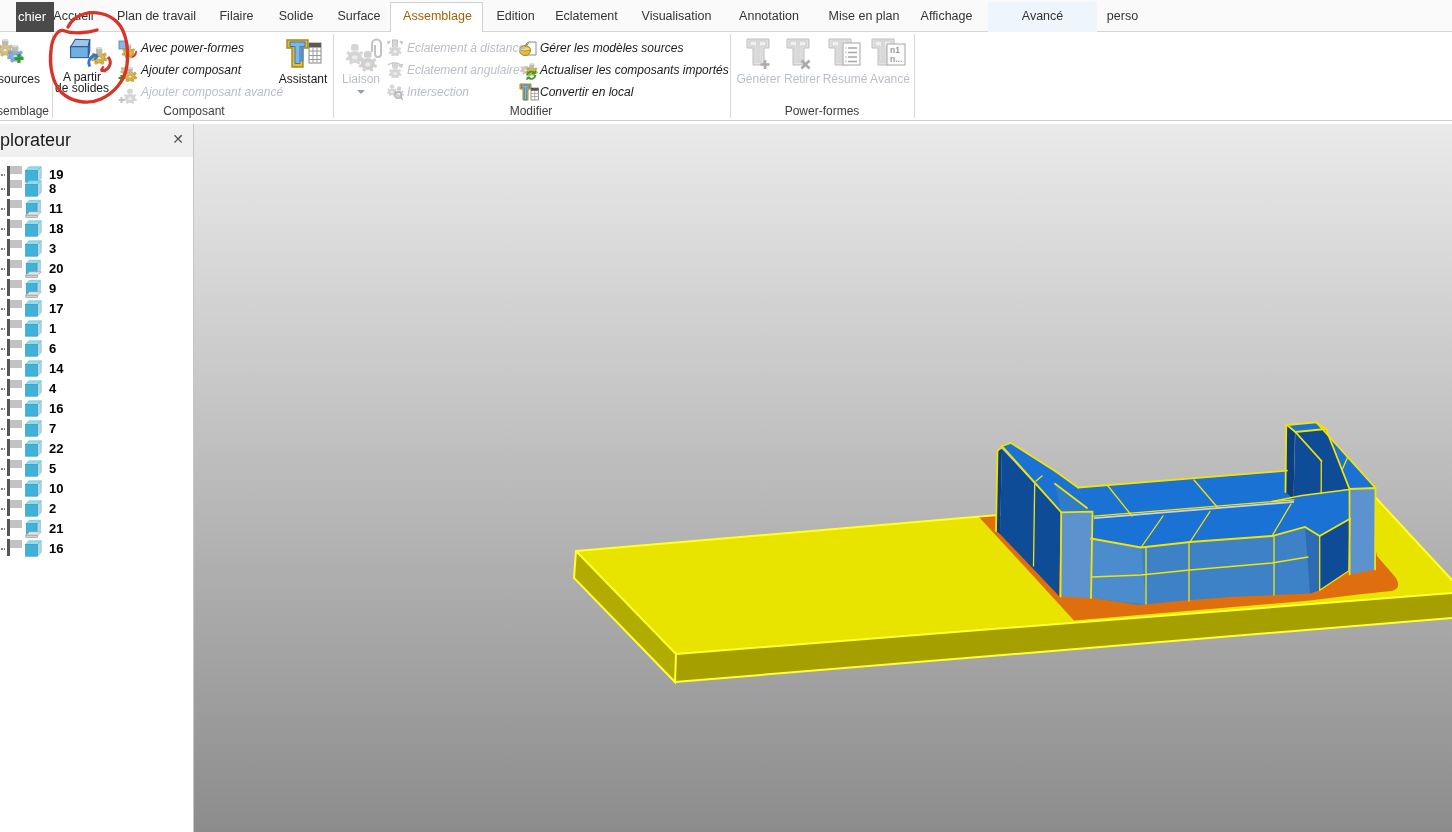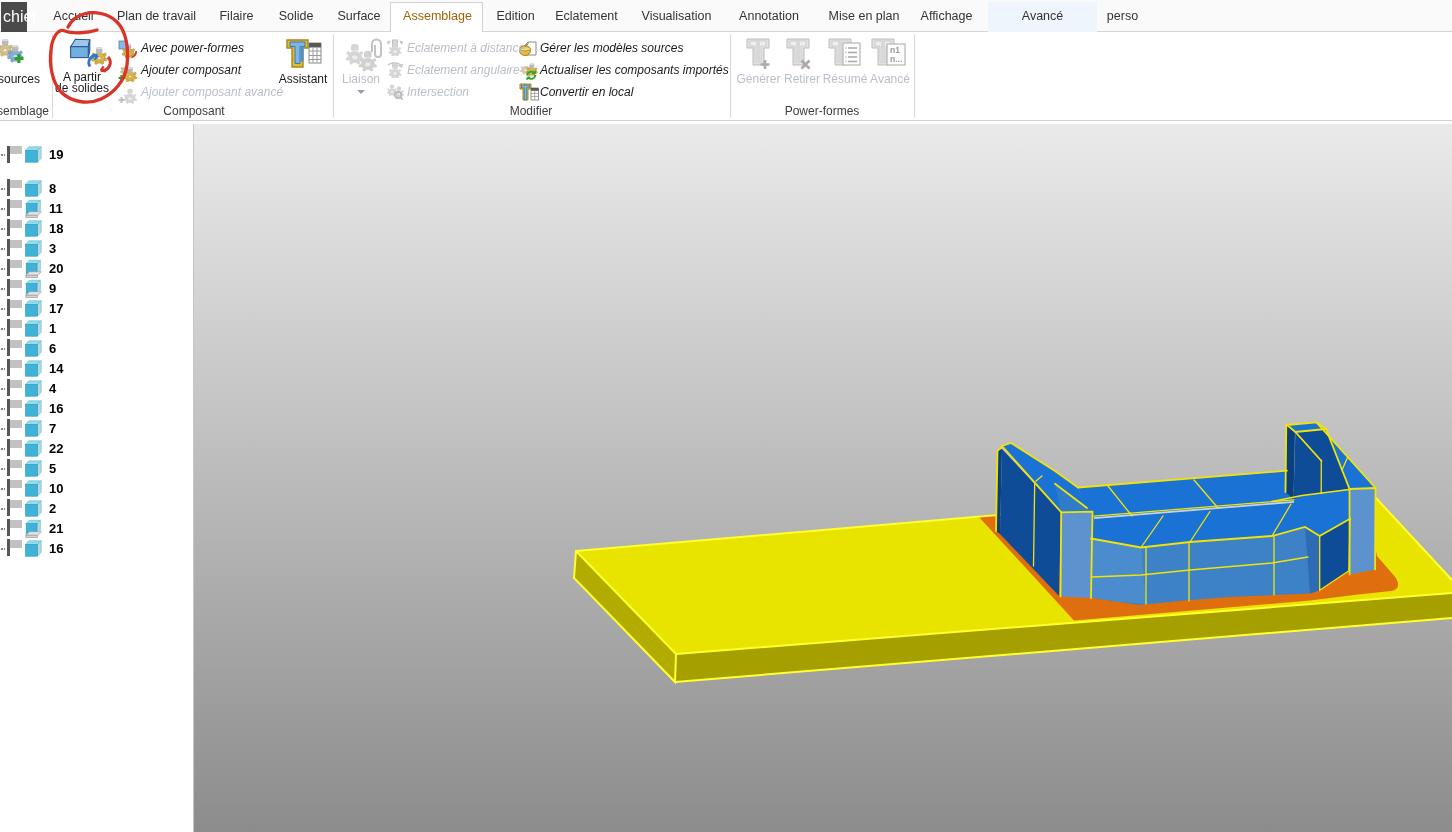--- a/index.html
+++ b/index.html
@@ -1,21 +1,21 @@
 <!DOCTYPE html>
 <html><head>
 <meta charset="utf-8">
 <style>
 * { margin:0; padding:0; box-sizing:border-box; }
 html,body { width:1452px; height:832px; overflow:hidden; }
 body { font-family:"Liberation Sans",sans-serif; background:#fff; position:relative; }
 
 #tabbar { position:absolute; left:0; top:0; width:1452px; height:32px; background:#fafafa; border-bottom:1px solid #d5d5d5; }
 .tab { position:absolute; top:2px; height:30px; line-height:29px; font-size:12.5px; color:#333; transform:translateX(-50%); white-space:nowrap; }
-#ftab { position:absolute; left:1px; top:2px; width:26px; height:30px; background:#4a4a4a; color:#fff; font-size:16px; line-height:29px; padding-left:2px; }
+#ftab { position:absolute; left:16px; top:2px; width:38px; height:30px; background:#4a4a4a; color:#fff; font-size:13px; line-height:29px; padding-left:2px; }
 #activetab { position:absolute; left:390px; top:2px; width:93px; height:31px; background:#fff; border:1px solid #d2d2d2; border-bottom:none; }
 #gerertab { position:absolute; left:988px; top:2px; width:109px; height:30px; background:#eef5fc; }
 
 #ribbon { position:absolute; left:0; top:32px; width:1452px; height:89px; background:#fff; border-bottom:1px solid #d0d0d0; }
 .vsep { position:absolute; top:2px; width:1px; height:84px; background:#d9d9d9; }
 .rlabel { position:absolute; font-size:12px; color:#1a1a1a; white-space:nowrap; }
 .rlabel.dis { color:#b9bfc7; }
 .glabel { position:absolute; top:72px; height:14px; line-height:14px; font-size:12px; color:#3d3d3d; transform:translateX(-50%); white-space:nowrap; }
 .biglabel { position:absolute; font-size:12px; color:#1a1a1a; text-align:center; transform:translateX(-50%); white-space:nowrap; }
 .biglabel.dis { color:#b9bfc7; }
@@ -228,21 +228,25 @@
   <div class="glabel" style="left:531px">Modifier</div>
 
   <div class="biglabel dis" style="left:758.5px;top:40px">Générer</div>
   <div class="biglabel dis" style="left:802px;top:40px">Retirer</div>
   <div class="biglabel dis" style="left:845px;top:40px">Résumé</div>
   <div class="biglabel dis" style="left:890px;top:40px">Avancé</div>
   <div class="glabel" style="left:822px">Power-formes</div>
 </div>
 
 <div id="explorer">
-<div class="titem" style="top:20px">
+  <div id="exptitle">
+      <span class="t">plorateur</span>
+      <span class="x">✕</span>
+    </div>
+<div class="titem" style="top:40px">
 <span class="dots"></span>
       <span class="bar"></span>
       <span class="grect"></span>
 <svg class="icon" style="left:25px;top:2px" width="17" height="17" viewBox="0 0 17 17">
 <polygon points="0.5,4.5 3.8,0.8 16.2,0.8 12.4,4.5" fill="#92dcec" stroke="#5fb8cf" stroke-width="0.6"></polygon>
 <polygon points="12.4,4.5 16.2,0.8 16.2,12.2 12.4,16.2" fill="#b9d7de" stroke="#5fb8cf" stroke-width="0.6"></polygon>
 <rect x="0.5" y="4.5" width="11.9" height="11.7" fill="#3fb2d8" stroke="#2e97bd" stroke-width="0.6"></rect>
 </svg>
 <span class="num">19</span>
 </div>

